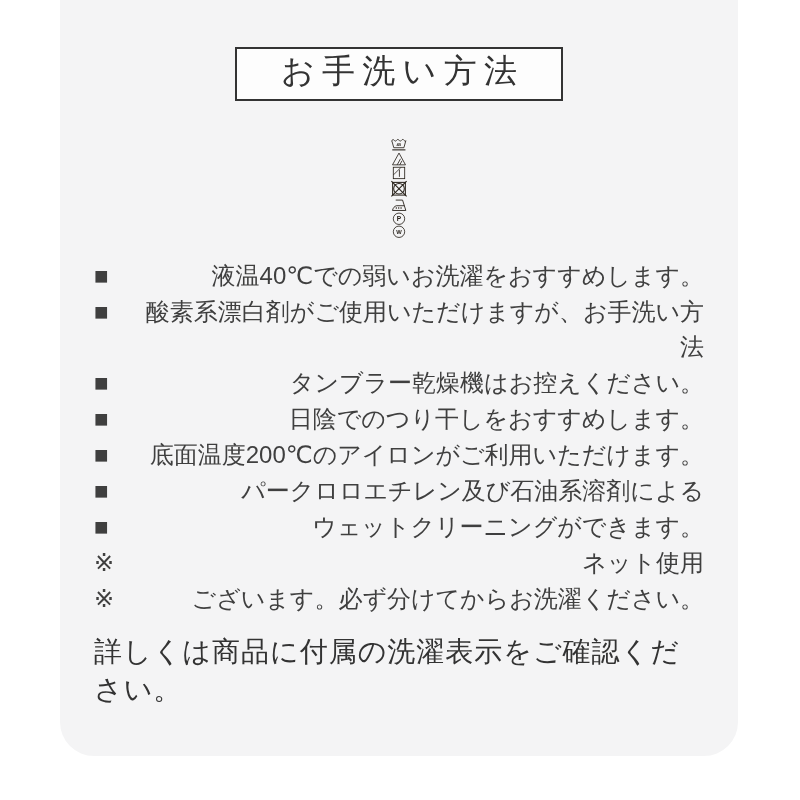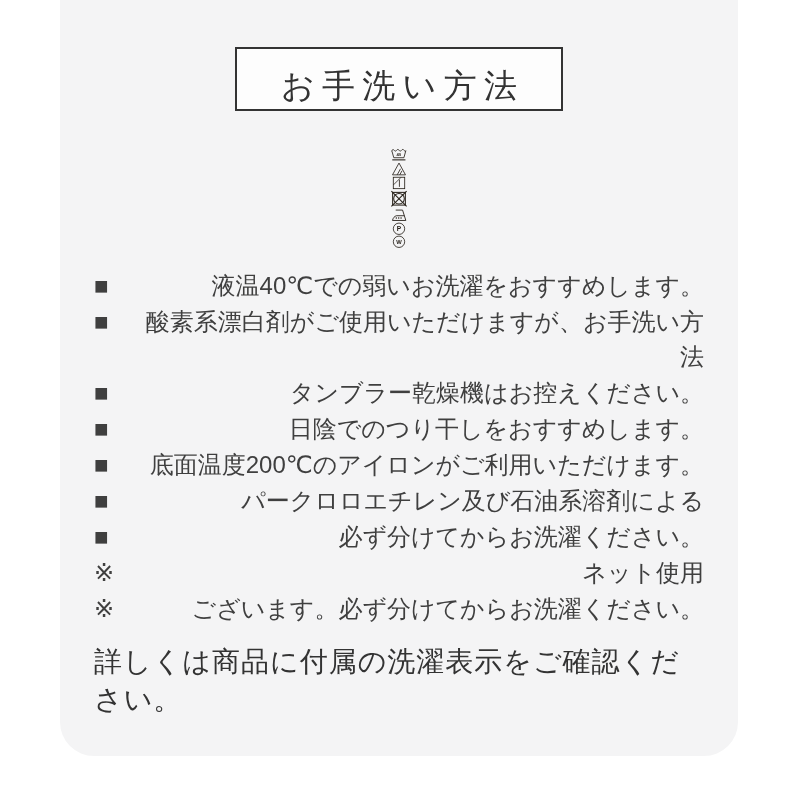--- a/index.html
+++ b/index.html
@@ -6,23 +6,23 @@
   body {
     width:800px; height:800px; background:#ffffff; position:relative; overflow:hidden;
     font-family:"Liberation Sans","DejaVu Sans",sans-serif;
     -webkit-font-smoothing:antialiased;
   }
   .panel {
     position:absolute; left:60px; top:0; width:678px; height:756px;
     background:#f4f4f5; border-radius:0 0 34px 34px; box-sizing:border-box;
   }
   .title-box {
-    margin:47px auto 0 auto; width:328px; height:64px; box-sizing:border-box;
+    margin:47px auto 0 auto; width:328px; height:54px; box-sizing:border-box;
     border:2px solid #333333; background:#fdfdfd;
-    display:flex; align-items:flex-end; justify-content:center;
+    display:flex; align-items:flex-start; justify-content:center;
     font-family:"Liberation Serif","DejaVu Serif",serif;
     font-size:33px; color:#333333; letter-spacing:0.22em; text-indent:0.22em;
     font-weight:500;
   }
   .symbols {
     margin-top:36px; padding:0 28px; height:102px;
     display:flex; align-items:center; justify-content:space-between;flex-direction:column;
   }
   .symbols svg { display:block; }
   .sym-stroke { stroke:#262019; fill:none; }
@@ -139,21 +139,21 @@
     <div class="item">
       <span class="marker">■</span>
       <span class="lines">
         <span>パークロロエチレン及び石油系溶剤による</span>
       </span>
     </div>
 
     <div class="item">
       <span class="marker">■</span>
       <span class="lines">
-          <span>必ず分けてからお洗濯ください。</span>
+          <span>ウェットクリーニングができます。</span>
         </span>
     </div>
 
     <div class="item">
       <span class="marker">※</span>
       <span class="lines">
           <span>ネット使用</span>
         </span>
     </div>
 

